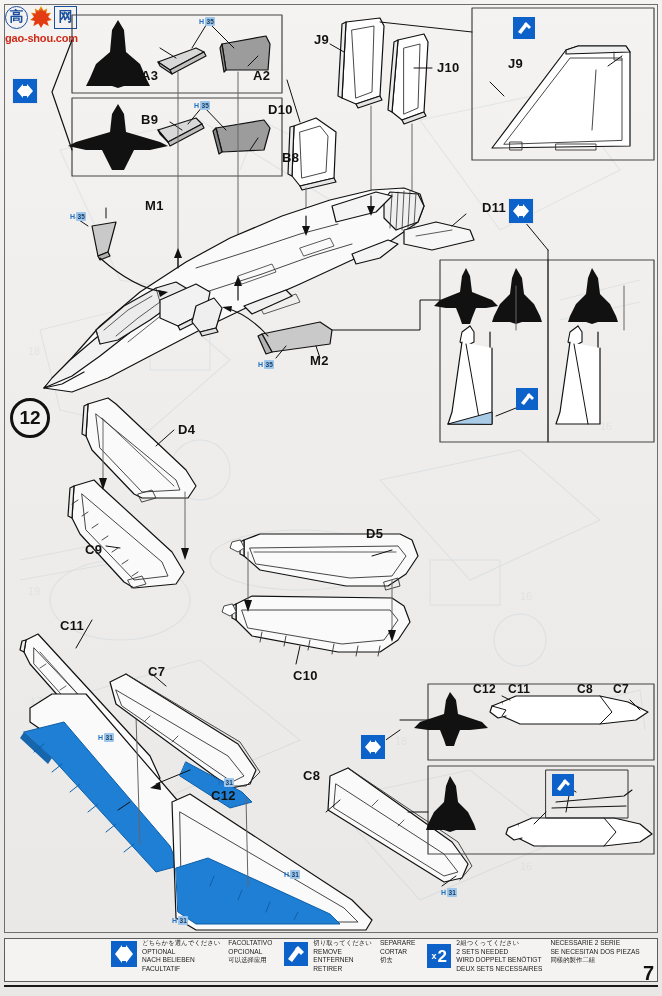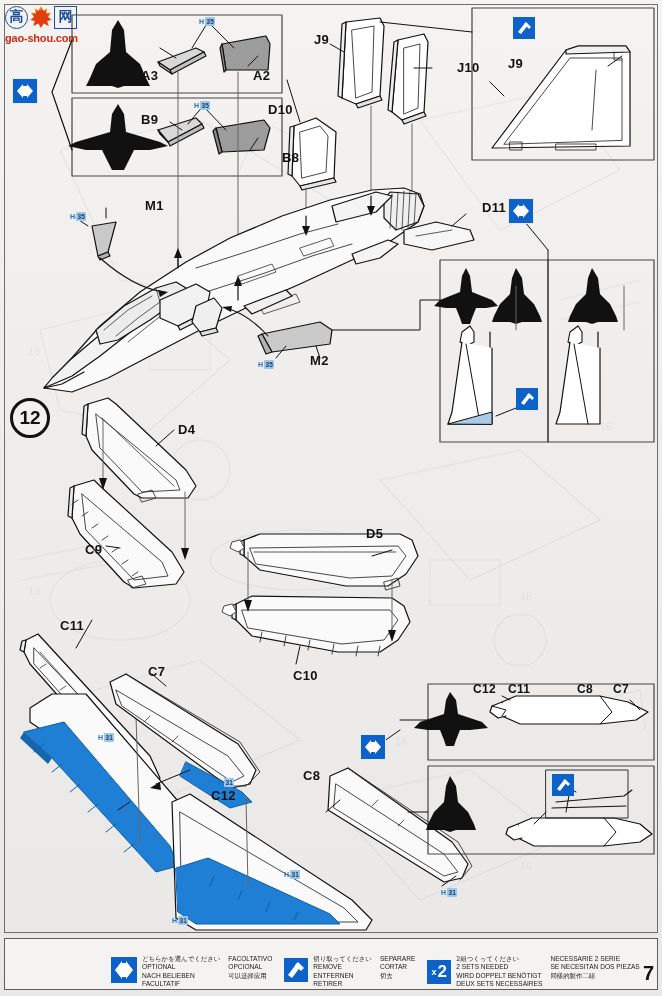--- a/index.html
+++ b/index.html
@@ -75,23 +75,23 @@
   .logo .flame{
     width:22px;height:22px;background:radial-gradient(circle at 50% 60%,#e33b12 0%,#e33b12 45%,#f0a500 70%,#f0a500 100%);
     clip-path:polygon(50% 0%,62% 22%,78% 10%,74% 34%,96% 30%,82% 50%,100% 64%,78% 68%,86% 92%,62% 80%,50% 100%,38% 80%,14% 92%,22% 68%,0% 64%,18% 50%,4% 30%,26% 34%,22% 10%,38% 22%);
   }
   .logo .url{
     font-size:11px;font-weight:700;color:#cf2a17;letter-spacing:-.2px;
     font-family:"Liberation Sans",sans-serif;margin-top:1px;
   }
   
   .legend{
-    position:absolute;left:4px;top:938px;width:654px;height:52px;
+    position:absolute;left:4px;top:938px;width:654px;height:44px;
     border:1.4px solid #5d5d5d;box-sizing:border-box;
-    background:#f4f3f1;display:flex;align-items:flex-end;
+    background:#f4f3f1;display:flex;align-items:flex-start;
     padding-left:106px;
   }
   .lgroup{display:flex;align-items:center;gap:5px;margin-right:12px;}
   .lgicon{flex:0 0 auto;}
   .ltexts{display:flex;gap:8px;}
   .lcol{
     font-family:"Liberation Sans",sans-serif;
     font-size:6.6px;line-height:8.6px;color:#1a1a1a;
     white-space:nowrap;
   }
@@ -496,21 +496,21 @@
       <path d="M3 13 L10 4 L13 6 L6 15 Z" fill="#fff"></path>
       <path d="M11 3 L16 8 L14 10 L9 5 Z" fill="#fff"></path>
     </svg>
   </div>
 
   <div class="lbl" style="left:141px;top:28px;margin-top:40px;">A3</div>
   <div class="lbl" style="left:253px;top:68px;">A2</div>
   <div class="lbl" style="left:141px;top:112px;">B9</div>
   <div class="lbl" style="left:253px;top:150px;padding-left:29px;">B8</div>
   <div class="lbl" style="left:314px;top:32px;">J9</div>
-  <div class="lbl" style="left:437px;top:60px;margin-left:20px;">J10</div>
+  <div class="lbl" style="left:437px;top:60px;">J10</div>
   <div class="lbl" style="left:508px;top:56px;">J9</div>
   <div class="lbl" style="left:268px;top:102px;">D10</div>
   <div class="lbl" style="left:455px;top:200px;padding-left:27px;">D11</div>
   <div class="lbl" style="left:118px;top:198px;padding-left:27px;">M1</div>
   <div class="lbl" style="left:310px;top:353px;">M2</div>
   <div class="lbl" style="left:178px;top:422px;">D4</div>
   <div class="lbl" style="left:85px;top:542px;">C9</div>
   <div class="lbl" style="left:366px;top:526px;">D5</div>
   <div class="lbl" style="left:293px;top:668px;">C10</div>
   <div class="lbl" style="left:60px;top:618px;">C11</div>

